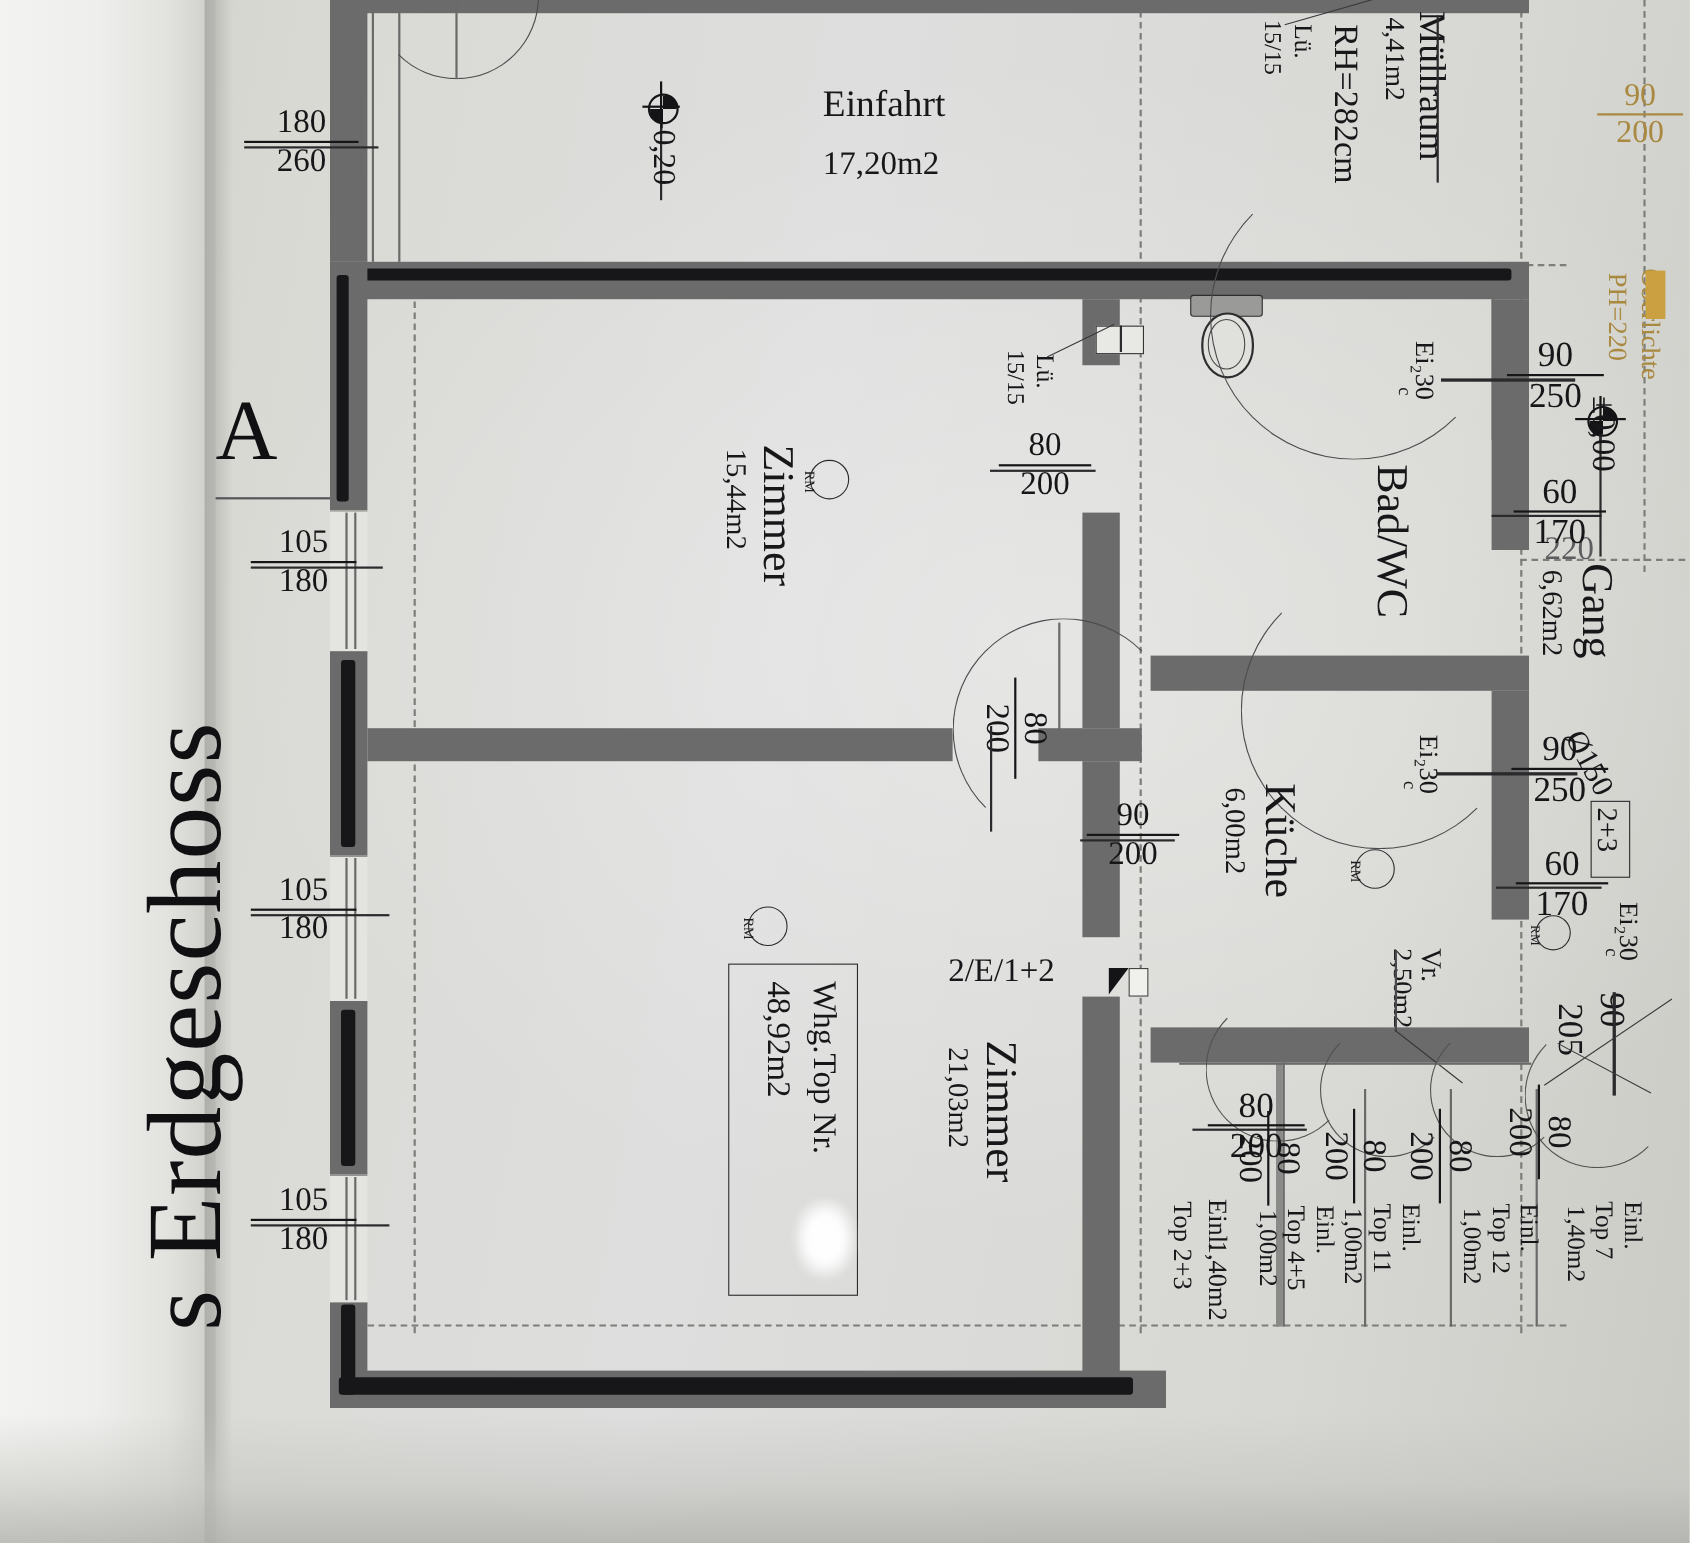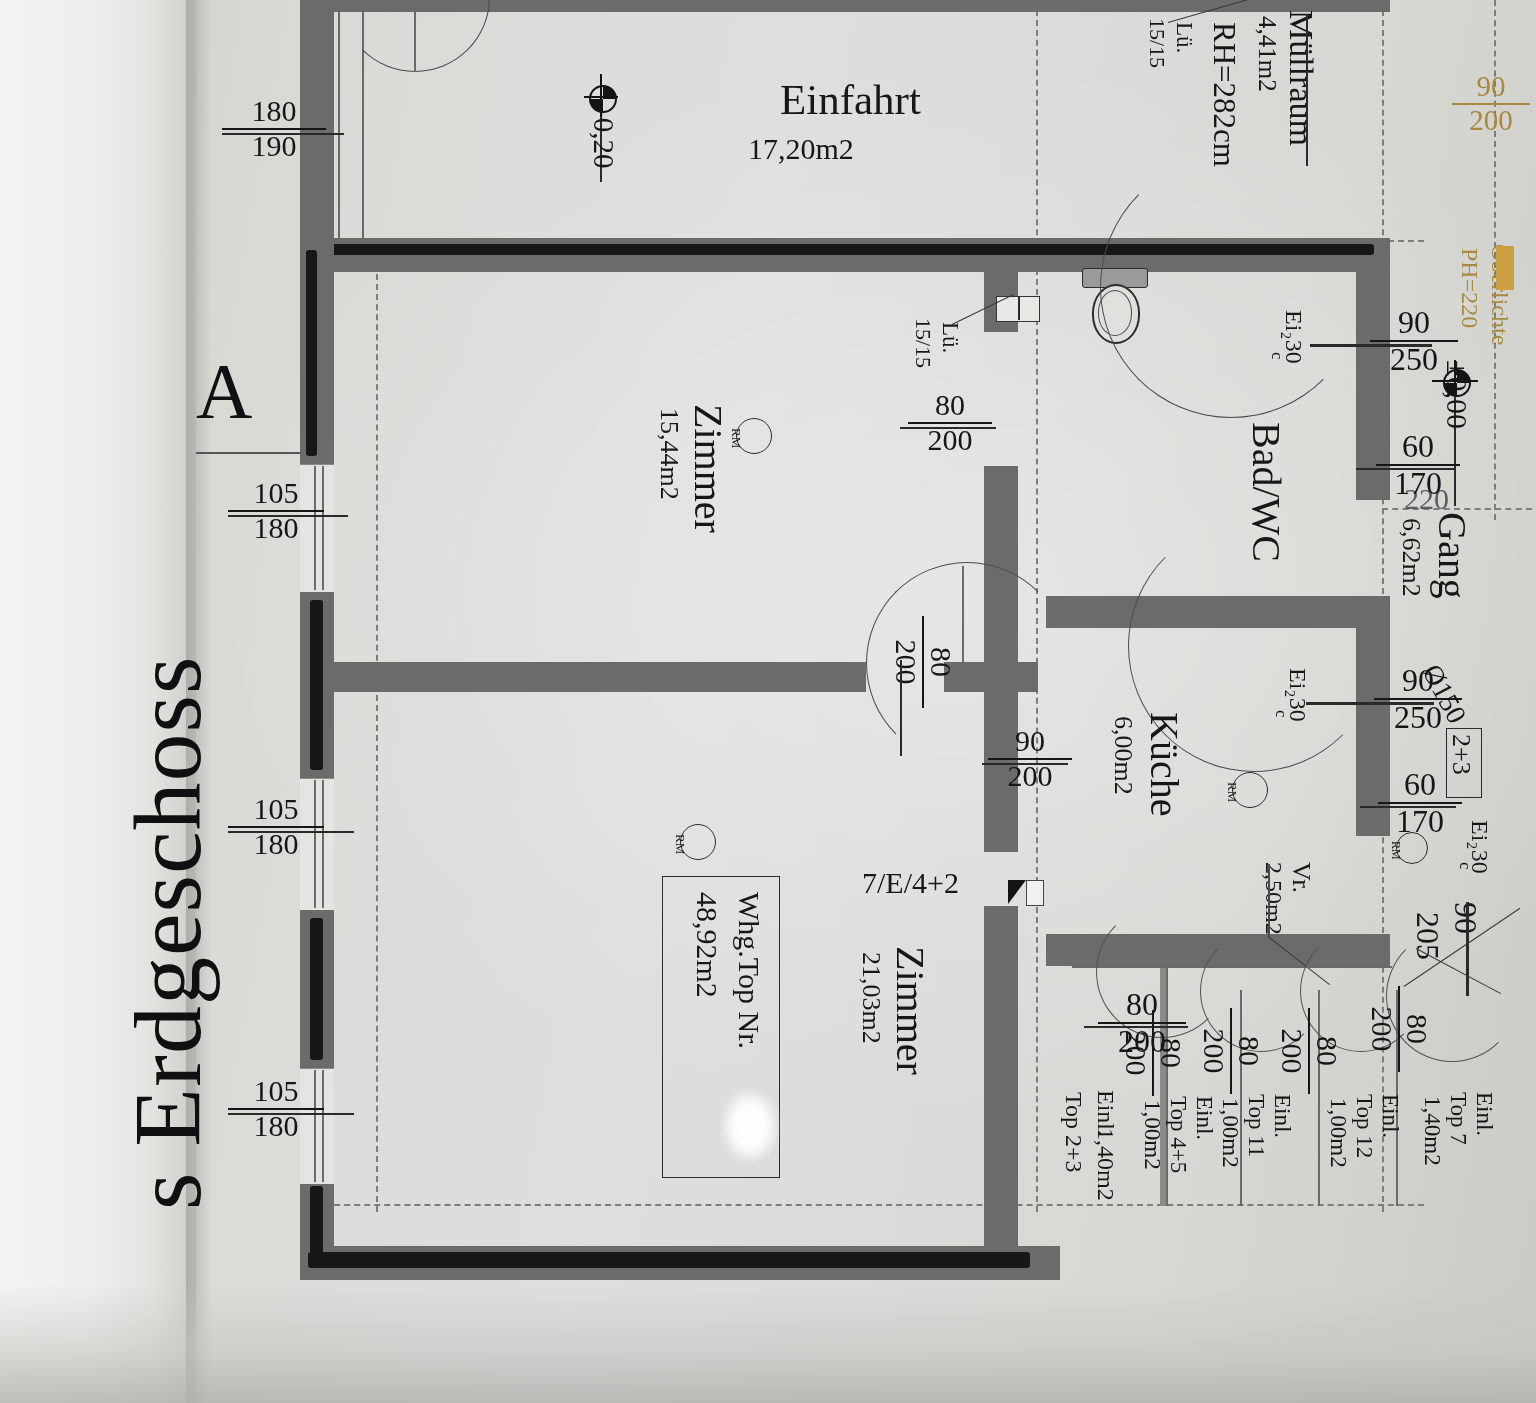--- a/index.html
+++ b/index.html
@@ -87,34 +87,34 @@
   <div class="thin-grey" style="left:338px;top:0px;width:2px;height:238px;"></div>
   <div class="thin-grey" style="left:362px;top:0px;width:2px;height:238px;"></div>
   <div class="wall" style="left:300px;top:0px;width:1090px;height:12px;"></div>
 
   <div class="arcline" style="left:340px;top:-78px;width:148px;height:148px;border-color:transparent;border-right-color:#4b4b4d;border-bottom-color:#4b4b4d;"></div>
   <div class="thin-grey" style="left:414px;top:0px;width:2px;height:72px;"></div>
 
   <div class="dim" style="left:222px;top:96px;width:104px;font-size:30px;">
     <span class="n">180</span>
     <span class="bar"></span>
-    <span class="n">190</span>
+    <span class="n">260</span>
   </div>
   <div class="thin" style="left:222px;top:133px;width:122px;height:2px;"></div>
 
   <div style="position:absolute;left:584px;top:80px;width:34px;height:34px;">
     <div style="position:absolute;left:0;top:16px;width:34px;height:2px;background:#141417;"></div>
     <div style="position:absolute;left:16px;top:-6px;width:2px;height:46px;background:#141417;"></div>
     <div style="position:absolute;left:5px;top:5px;width:24px;height:24px;border:2px solid #141417;border-radius:50%;
                 background:conic-gradient(#141417 0 25%, transparent 0 50%, #141417 0 75%, transparent 0);"></div>
   </div>
   <div class="thin" style="left:600px;top:112px;width:2px;height:70px;"></div>
   <div class="txt rot serif" style="left:618px;top:108px;font-size:29px;">-0,20</div>
 
-  <div class="txt serif" style="left:780px;top:78px;font-size:43px;">Einfahrt</div>
+  <div class="txt serif" style="left:748px;top:78px;font-size:34px;">Einfahrt</div>
   <div class="txt serif" style="left:748px;top:134px;font-size:30px;">17,20m2</div>
 
   <div class="txt rot serif" style="left:1318px;top:10px;font-size:34px;">Müllraum</div>
   <div class="txt rot serif" style="left:1280px;top:16px;font-size:25px;">4,41m2</div>
   <div class="txt rot serif" style="left:1240px;top:22px;font-size:31px;">RH=282cm</div>
   <div class="txt rot serif" style="left:1196px;top:22px;font-size:23px;">Lü.</div>
   <div class="txt rot serif" style="left:1168px;top:18px;font-size:22px;">15/15</div>
   <div class="lead" style="left:1168px;top:22px;width:92px;transform:rotate(-16deg);"></div>
   <div class="thin" style="left:1306px;top:14px;width:2px;height:152px;background:#2b2b2d;"></div>
 
@@ -194,21 +194,21 @@
   </div>
   <div class="txt rot serif" style="left:728px;top:404px;font-size:40px;">Zimmer</div>
   <div class="txt rot serif" style="left:682px;top:408px;font-size:26px;">15,44m2</div>
 
   <div class="rm" style="left:680px;top:824px;">
     <span class="rot" style="display:block;">RM</span>
   </div>
   <div class="txt rot serif" style="left:930px;top:946px;font-size:40px;">Zimmer</div>
   <div class="txt rot serif" style="left:884px;top:952px;font-size:26px;">21,03m2</div>
 
-  <div class="txt serif" style="left:862px;top:868px;font-size:30px;">7/E/4+2</div>
+  <div class="txt serif" style="left:862px;top:868px;font-size:30px;">2/E/1+2</div>
 
   <div class="box-outline" style="left:662px;top:876px;width:116px;height:300px;"></div>
   <div class="txt rot serif" style="left:764px;top:892px;font-size:30px;">Whg.Top Nr.</div>
   <div class="txt rot serif" style="left:722px;top:892px;font-size:30px;">48,92m2</div>
   <div class="blur-spot" style="left:722px;top:1090px;width:56px;height:72px;"></div>
 
   <div class="txt rot serif" style="left:1286px;top:422px;font-size:40px;">Bad/WC</div>
 
   <div class="txt rot serif" style="left:1472px;top:512px;font-size:40px;">Gang</div>
   <div class="txt rot serif" style="left:1424px;top:518px;font-size:26px;">6,62m2</div>

